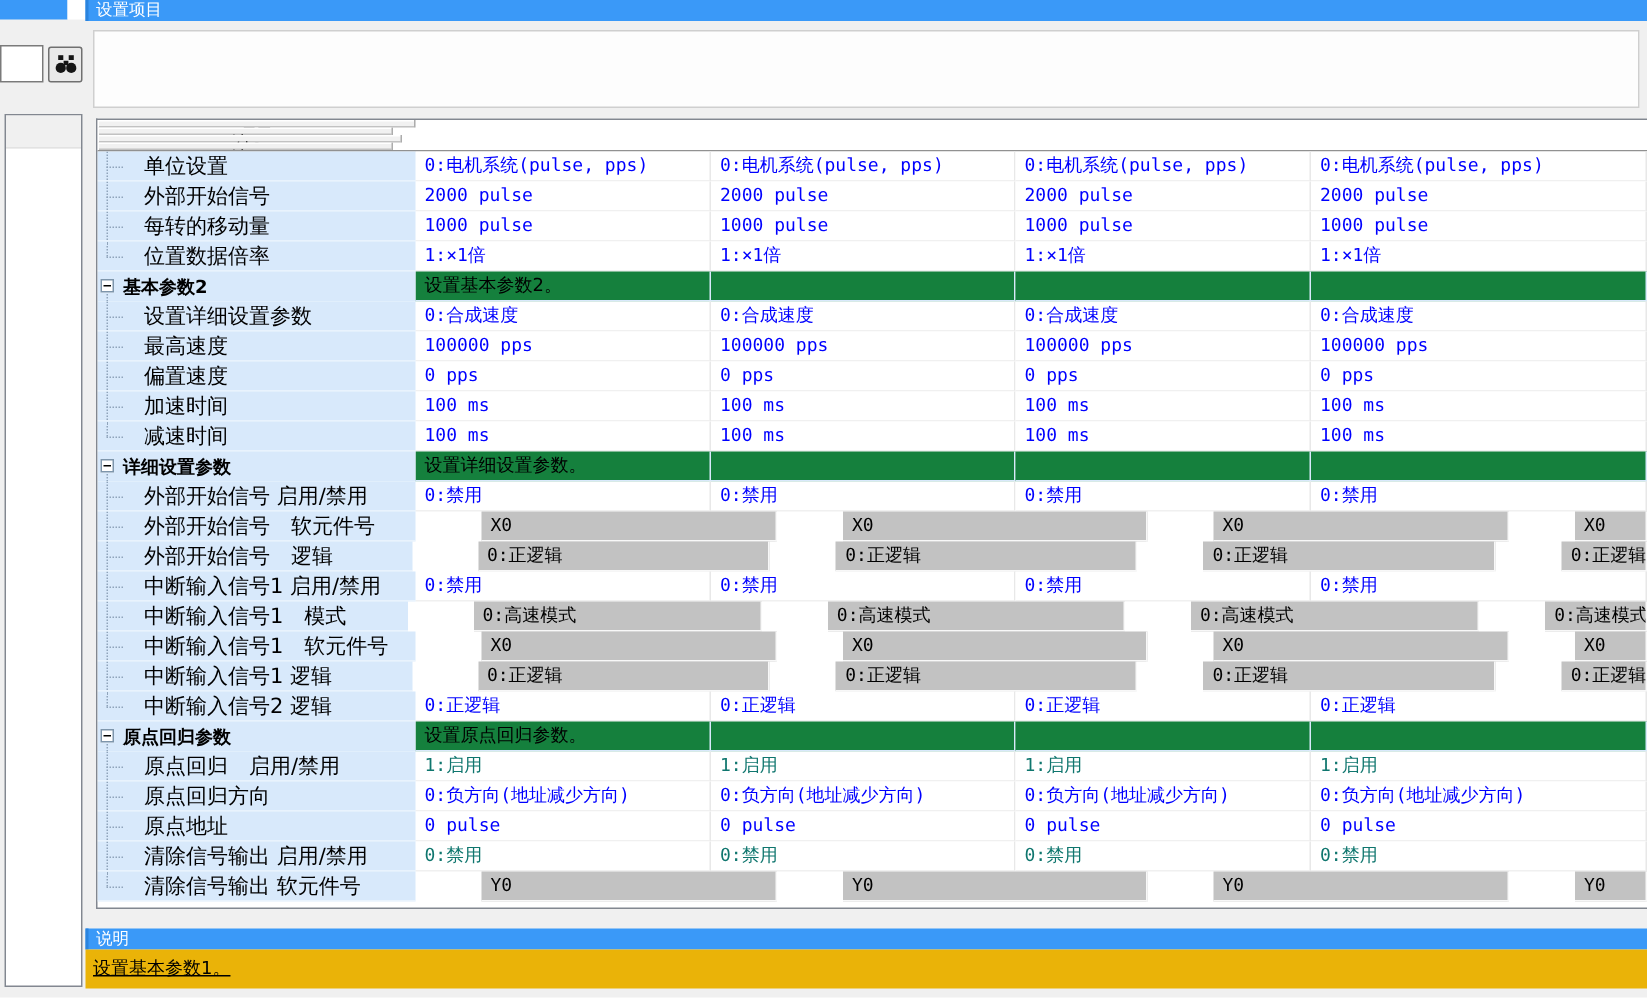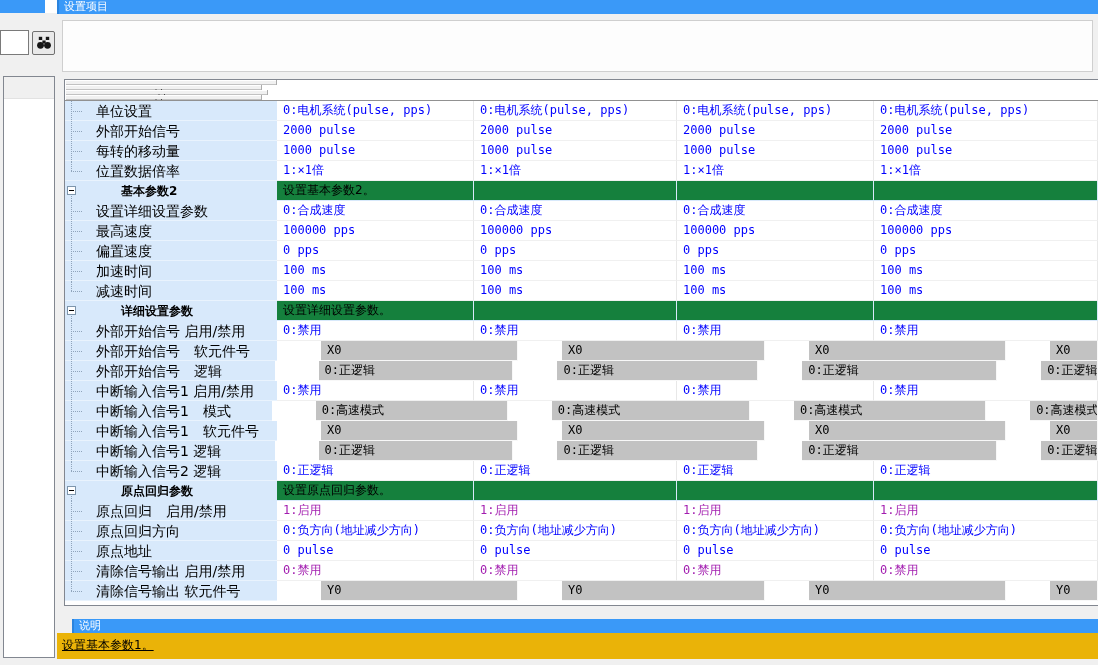--- a/index.html
+++ b/index.html
@@ -50,21 +50,21 @@
   .c2{width:203px;}
   .c3{width:197px;}
   .c4{flex:1 1 auto;min-width:0;}
 
   .grid-row{display:flex;height:20px;}
 
   .tree-cell{
     position:relative;background:#D8E9FB;line-height:20px;white-space:nowrap;overflow:hidden;
     border-bottom:1px solid rgba(255,255,255,0.45);
   }
-  .grid-row.group .tree-cell{border-bottom:none;padding-left:39px;}
+  .grid-row.group .tree-cell{border-bottom:none;}
   .item-label{padding-left:31px;font-size:14px;}
   .group-label{padding-left:17px;font-weight:bold;font-size:12px;}
   .vline{position:absolute;left:6px;top:0;height:100%;width:0;border-left:1px dotted #8FA4BB;}
   .vline.half{height:50%;}
   .vline.below{top:auto;bottom:0;height:5px;}
   .hstub{position:absolute;left:6px;top:50%;width:11px;height:0;border-top:1px dotted #8FA4BB;}
   .ebox{
     position:absolute;left:2px;top:50%;margin-top:-5px;width:9px;height:9px;
     background:#FFF;border:1px solid #7E96AC;
   }
@@ -72,29 +72,29 @@
     content:"";position:absolute;left:1px;top:3px;width:5px;height:1px;background:#000;
   }
 
   .v{
     line-height:19px;padding-left:6px;background:#FFF;
     font-family:"DejaVu Sans Mono","DejaVu Sans",monospace;font-size:12px;
     border-right:1px solid #E8E8E8;border-bottom:1px solid #F0F0F0;
     white-space:nowrap;overflow:hidden;
   }
   .v.blue{color:#0000FF;}
-  .v.black{color:#a21caf;}
+  .v.black{color:#0f766e;}
   .v.gray{background:#C2C2C2;color:#000;border-right:1px solid #F8F8F8;border-bottom:1px solid #F8F8F8;margin-left:44px;}
   .v.gcell{
     background:#15803d;border-right:1px solid #D8E9FB;border-bottom:1px solid #D8E9FB;
     font-family:"DejaVu Sans", sans-serif;font-weight:normal;color:#000;
   }
 
   
-  .desc-bar{left:72px;top:619px;right:0;height:14px;background:#3A99F8;border-left:2px solid #2B84DE;
+  .desc-bar{left:57px;top:619px;right:0;height:14px;background:#3A99F8;border-left:2px solid #2B84DE;
     color:#FFF;font-size:11px;line-height:14px;padding-left:5px;}
   .desc-body{left:57px;top:633px;right:0;height:26px;background:#eab308;padding:4px 0 0 5px;font-size:12px;text-decoration:underline;}
 </style>
 </head>
 <body>
 
 <div class="abs tl-blue"></div>
 <div class="abs tl-gap"></div>
 <input class="abs search-input" type="text" value="" style="">
 <button class="abs find-btn">

